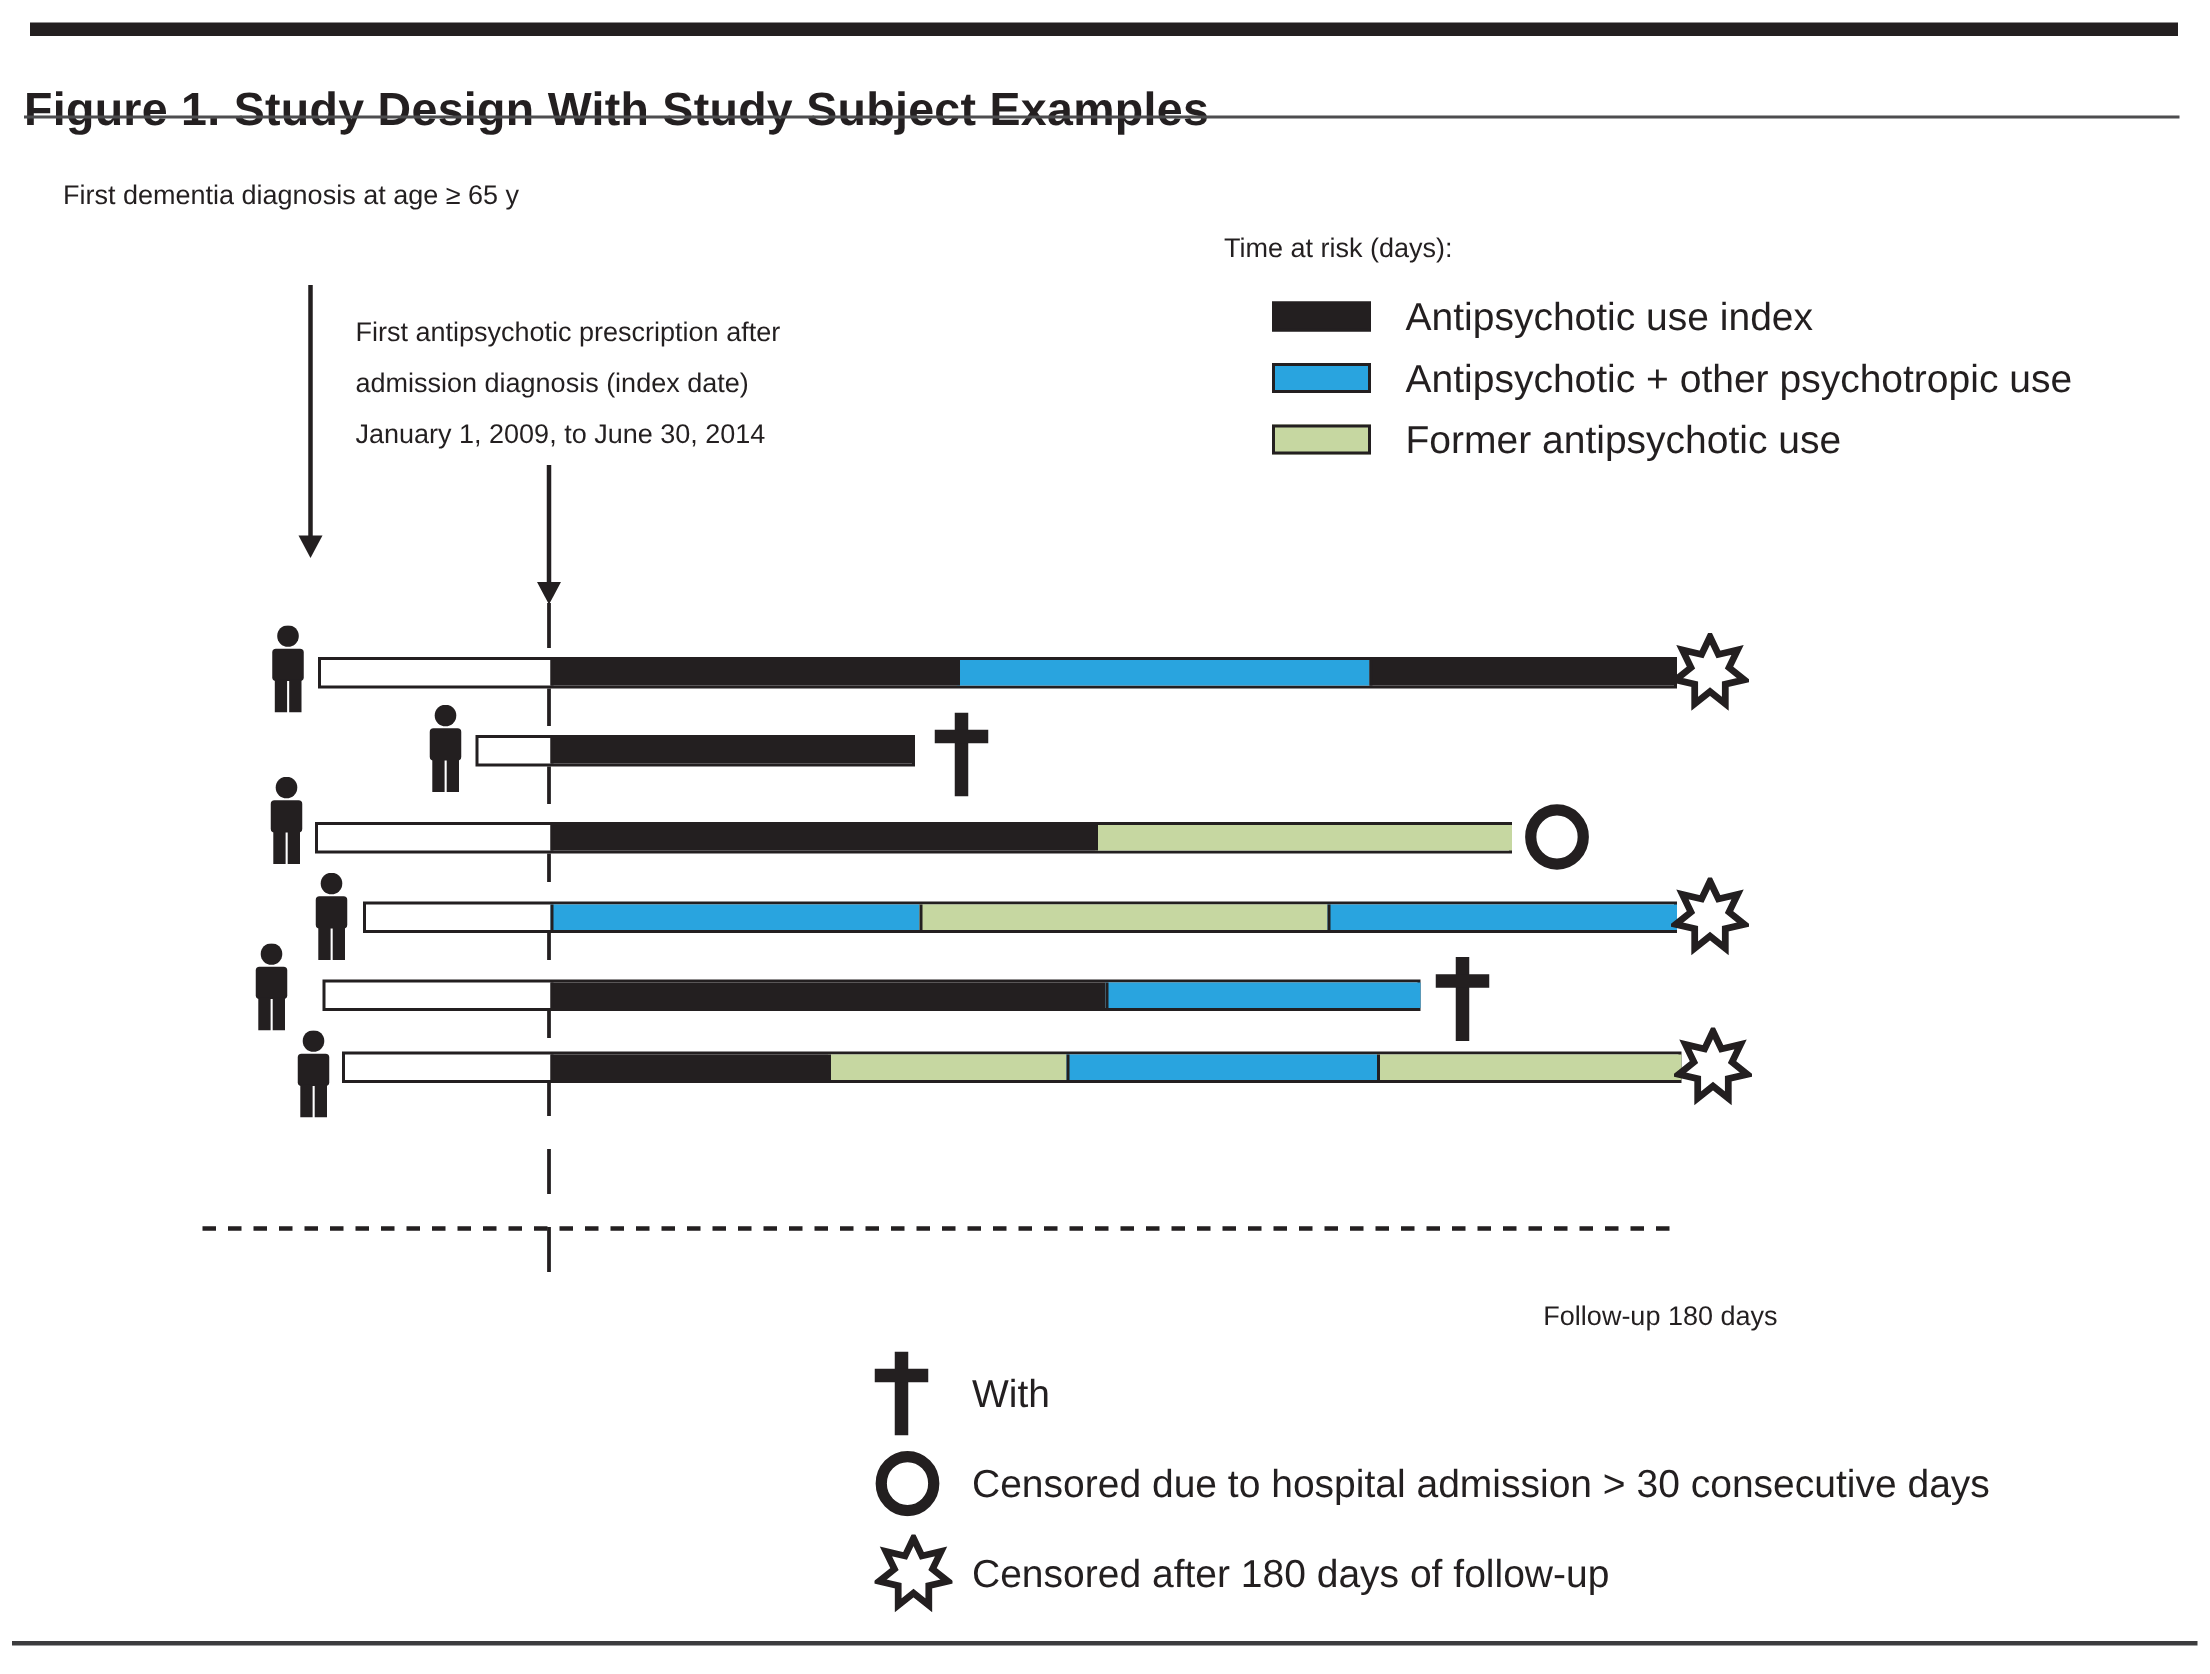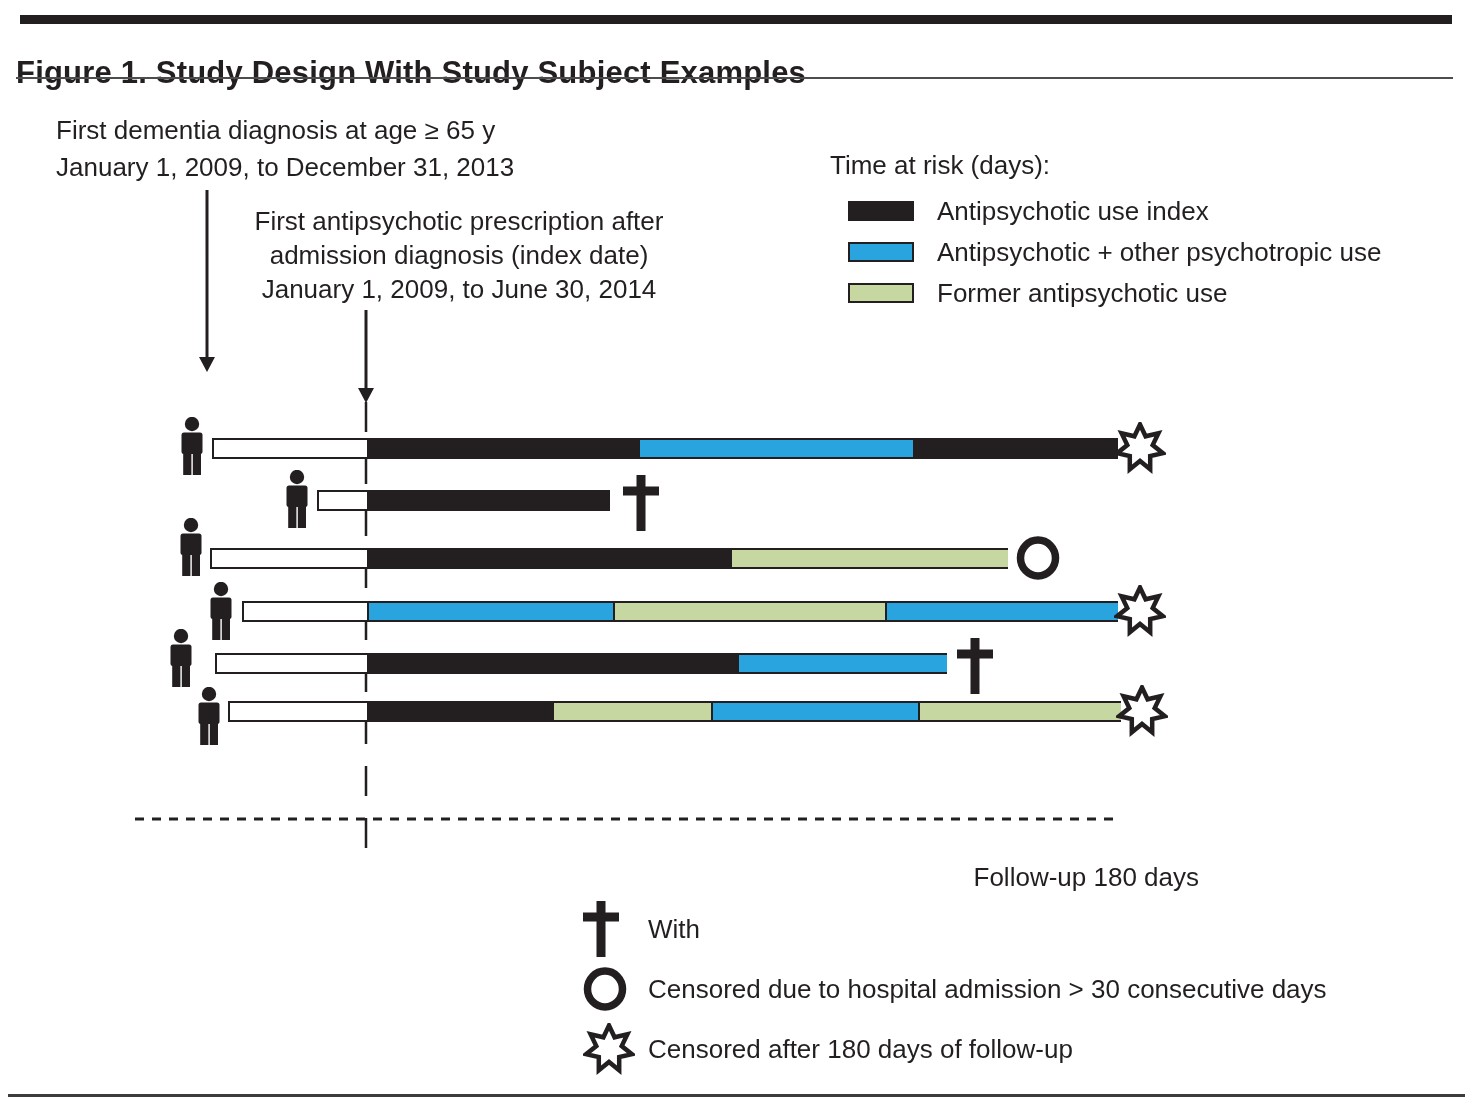--- a/index.html
+++ b/index.html
@@ -1,27 +1,27 @@
 <!DOCTYPE html>
 <html><head>
 <meta charset="utf-8">
 <style>
   html,body{margin:0;padding:0;background:#fff;}
   #canvas{
     position:relative; width:1473px; height:1116px; background:#ffffff;
     font-family:"Liberation Sans", sans-serif; color:#231f20; overflow:hidden;border-radius:15px;
   }
   .abs{position:absolute;}
-  .txt{position:absolute; font-size:26px; line-height:34px; white-space:nowrap;margin-left:14px;}
+  .txt{position:absolute; font-size:18px; line-height:34px; white-space:nowrap;}
   #fig-title{position:absolute; left:16px; top:34px; font-size:31px; font-weight:bold; letter-spacing:.2px; white-space:nowrap;}
   #top-bar{position:absolute; left:20px; top:15px; width:1432px; height:9px; background:#231f20;}
   #title-rule{position:absolute; left:16px; top:77px; width:1437px; height:2px; background:#4d4d4f;}
   #bottom-rule{position:absolute; left:8px; top:1094px; width:1457px; height:3px; background:#3c3c3e;}
   #diagnosis-note{left:42px; top:112px; line-height:37px;}
-  #prescription-note{left:205px; top:204px; width:480px; text-align:center; line-height:34px;}
+  #prescription-note{left:205px; top:204px; width:480px; line-height:34px;padding-left:32px;}
   #risk-legend-title{left:816px; top:148px;text-align:right;}
   #risk-legend-items{position:absolute; left:848px; top:198px;}
   .legend-row{position:absolute; left:0; display:flex; align-items:center; height:26px;}
   .legend-swatch{width:62px; height:16px; border:2px solid #231f20;}
   .legend-label{margin-left:23px; font-size:26px; white-space:nowrap;}
   #followup-label{left:900px; top:860px; width:285px; text-align:right;}
   #symbol-legend{position:absolute; left:583px; top:899px;}
   .symbol-row{display:flex; align-items:center; height:60px;}
   .symbol-cell{width:65px; display:flex; align-items:center;}
   .symbol-label{font-size:26px; white-space:nowrap;}
@@ -33,21 +33,20 @@
 <body>
 
 <div id="canvas">
 
   <div id="top-bar"></div>
   <h1 id="fig-title">Figure 1. Study Design With Study Subject Examples</h1>
   <div id="title-rule"></div>
 
   <div class="txt" id="diagnosis-note">
     <div>First dementia diagnosis at age ≥ 65 y</div>
-    <div>January 1, 2009, to December 31, 2013</div>
   </div>
 
   <div class="txt" id="prescription-note">
     <div>First antipsychotic prescription after</div>
     <div>admission diagnosis (index date)</div>
     <div>January 1, 2009, to June 30, 2014</div>
   </div>
 
   <div class="txt" id="risk-legend-title">Time at risk (days):</div>
   <div id="risk-legend-items">

